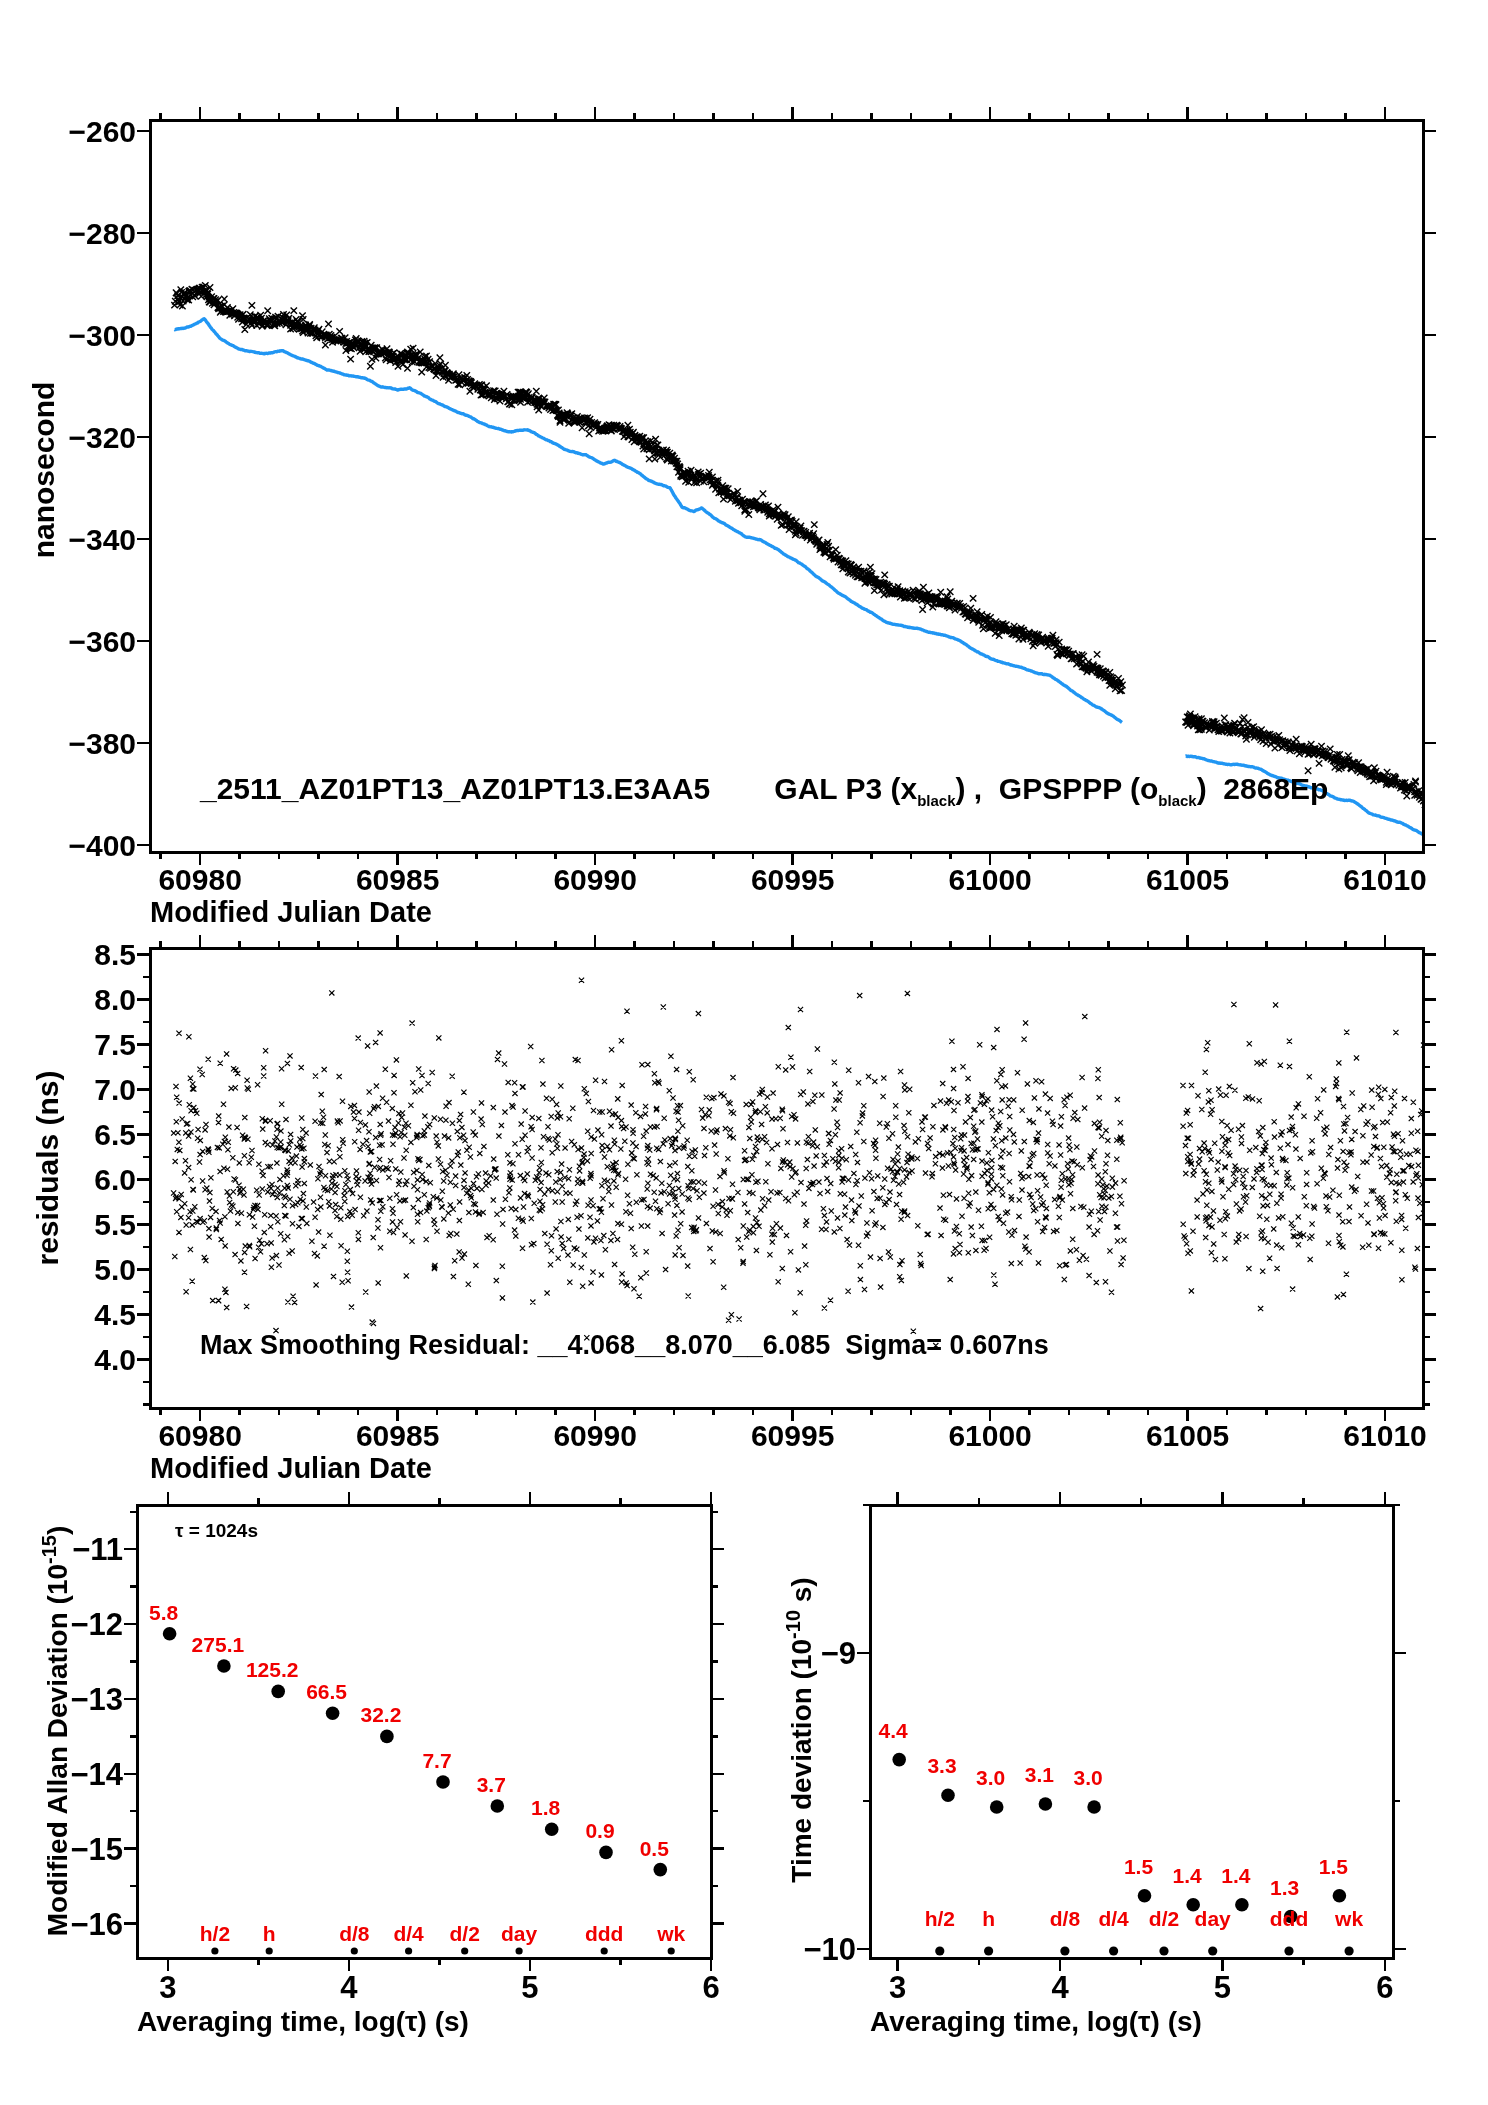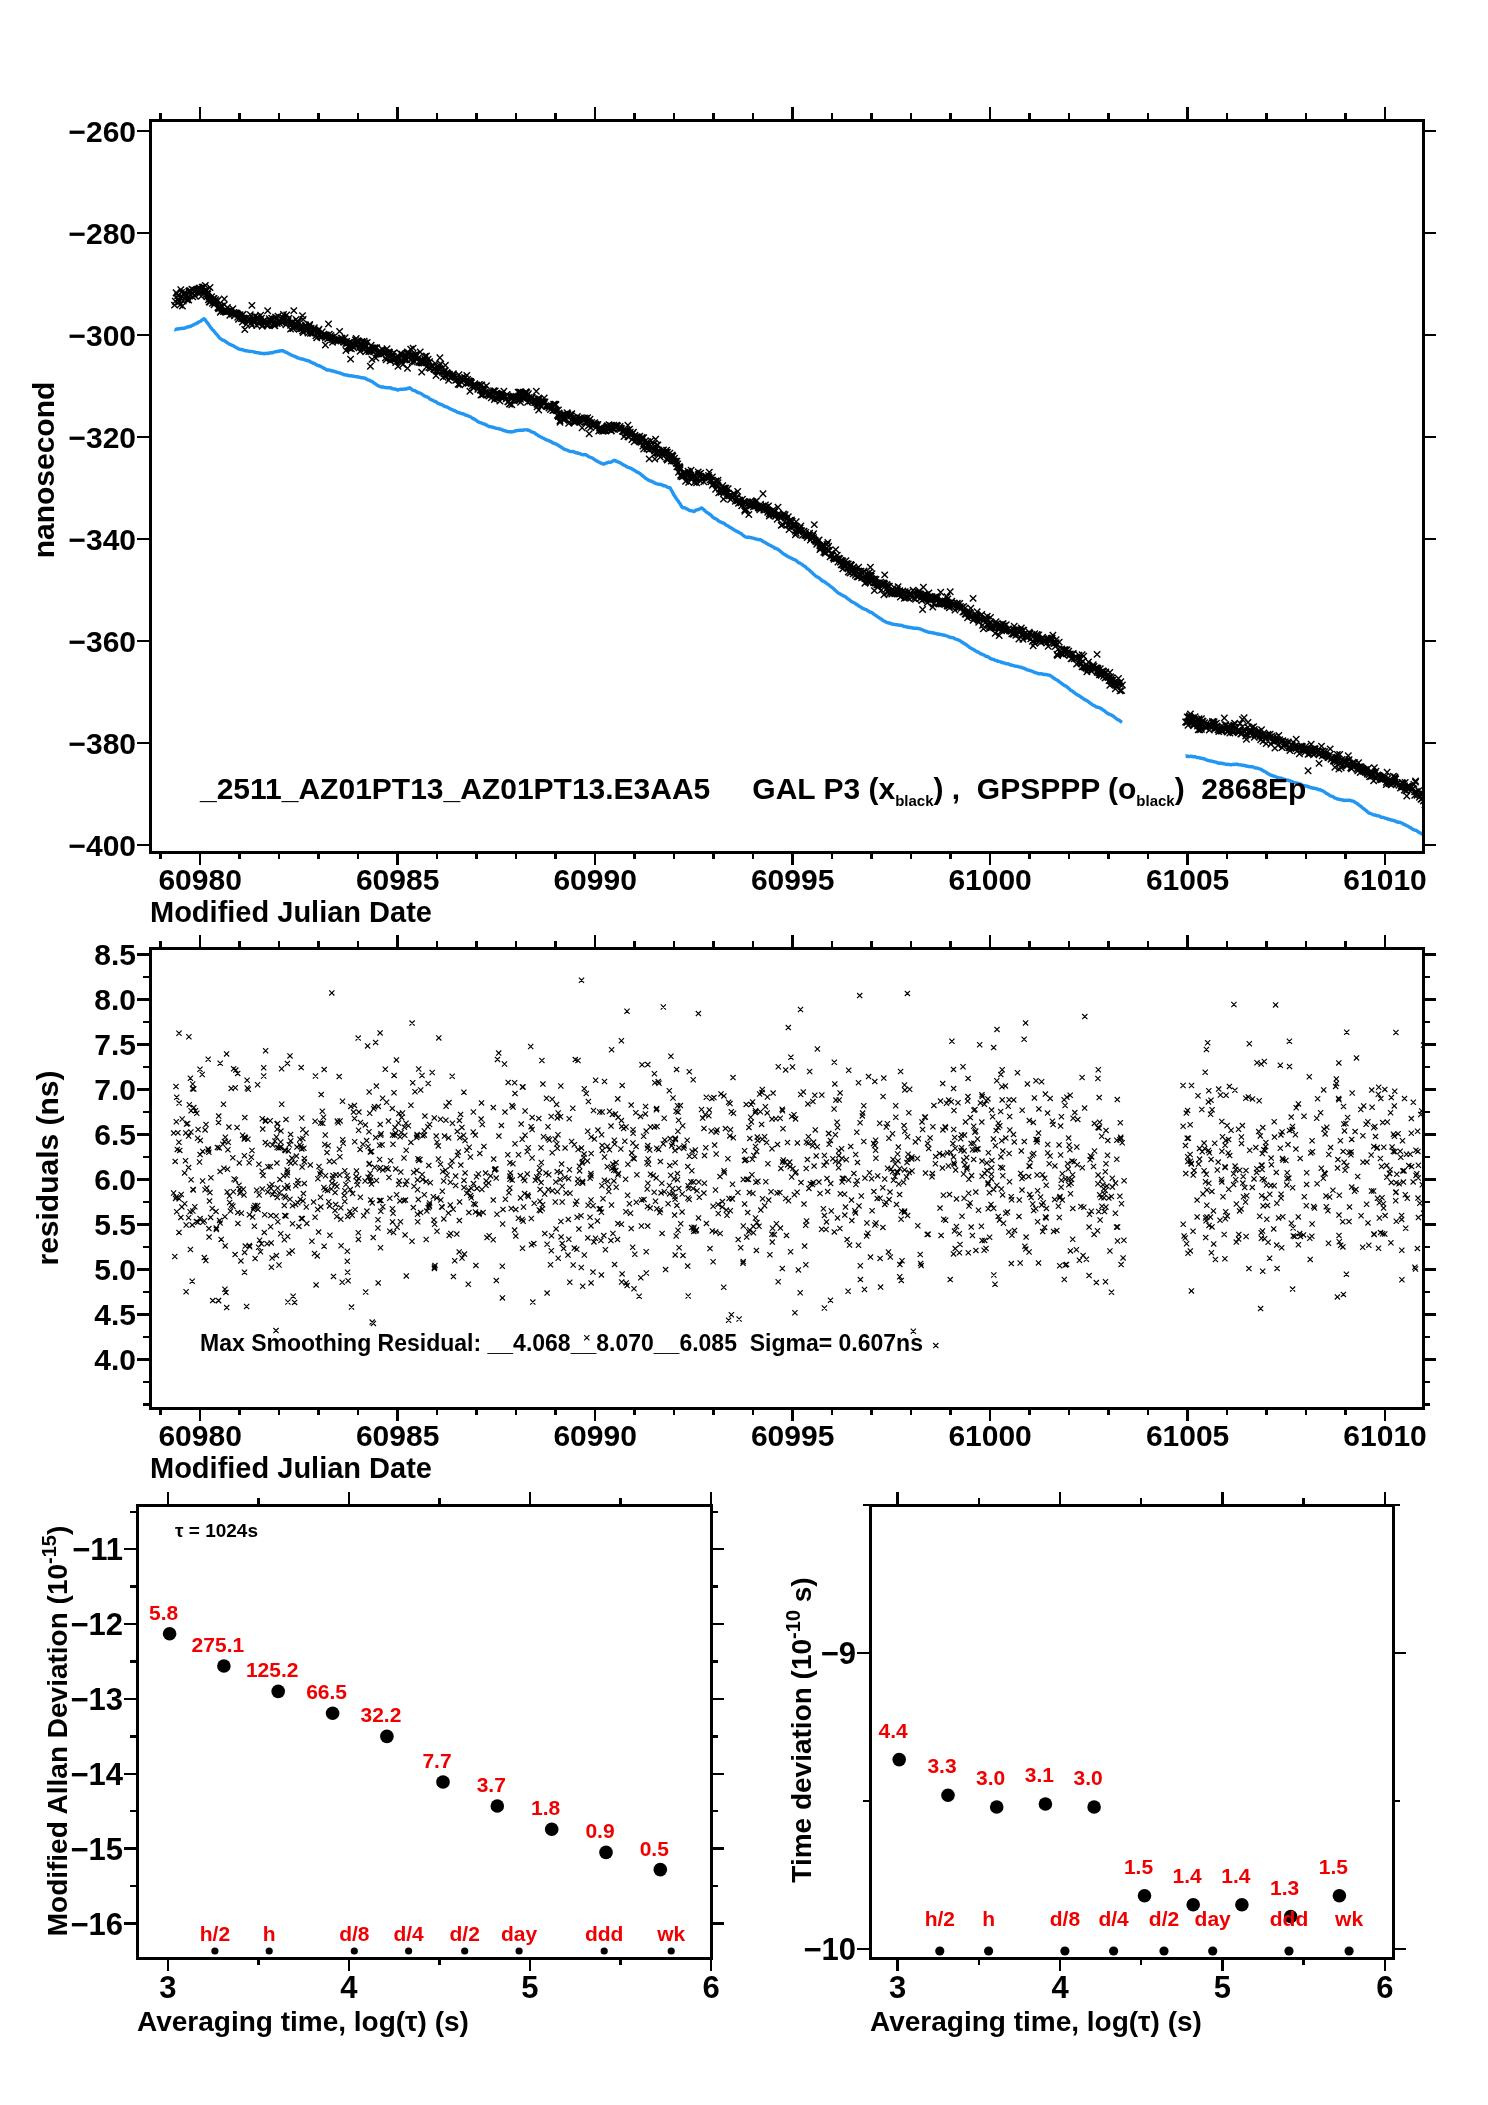--- a/index.html
+++ b/index.html
@@ -6,24 +6,24 @@
   .page{position:relative;width:1488px;height:2105px;background:#ffffff;overflow:hidden;
         font-family:"Liberation Sans",sans-serif;}
   svg{position:absolute;left:0;top:0;}
   svg text{font-family:"Liberation Sans",sans-serif;font-weight:700;fill:#000;}
   .lab{position:absolute;font-family:"Liberation Sans",sans-serif;font-weight:700;color:#000;white-space:pre;}
   .rot{transform:translate(-50%,-50%) rotate(-90deg);}
   .ctr{text-align:left;}
   .lab sub{font-size:15px;}
   .lab sup{font-size:20px;}
   .t-title{font-size:30px;top:772px;left:200px;}
-  .t-title .gap1{margin-right:42px;}
+  .t-title .gap1{margin-right:64px;}
   .xlab-p1{font-size:29px;left:150px;width:1273px;top:896px;}
   .ylab-p1{font-size:30px;left:44px;top:470px;}
-  .annot-p2{font-size:23px;left:200px;top:1330px;}
+  .annot-p2{font-size:27px;left:200px;top:1330px;}
   .xlab-p2{font-size:29px;left:150px;width:1273px;top:1452px;}
   .ylab-p2{font-size:30px;left:48px;top:1168px;}
   .note-p3{font-size:19px;left:175px;top:1520px;}
   .xlab-p3{font-size:28px;left:137px;width:574px;top:2006px;}
   .ylab-p3{font-size:28px;left:56px;top:1731px;}
   .xlab-p4{font-size:28px;left:870px;width:523px;top:2006px;}
   .ylab-p4{font-size:28px;left:800px;top:1730px;}
 </style>
 </head>
 <body>

